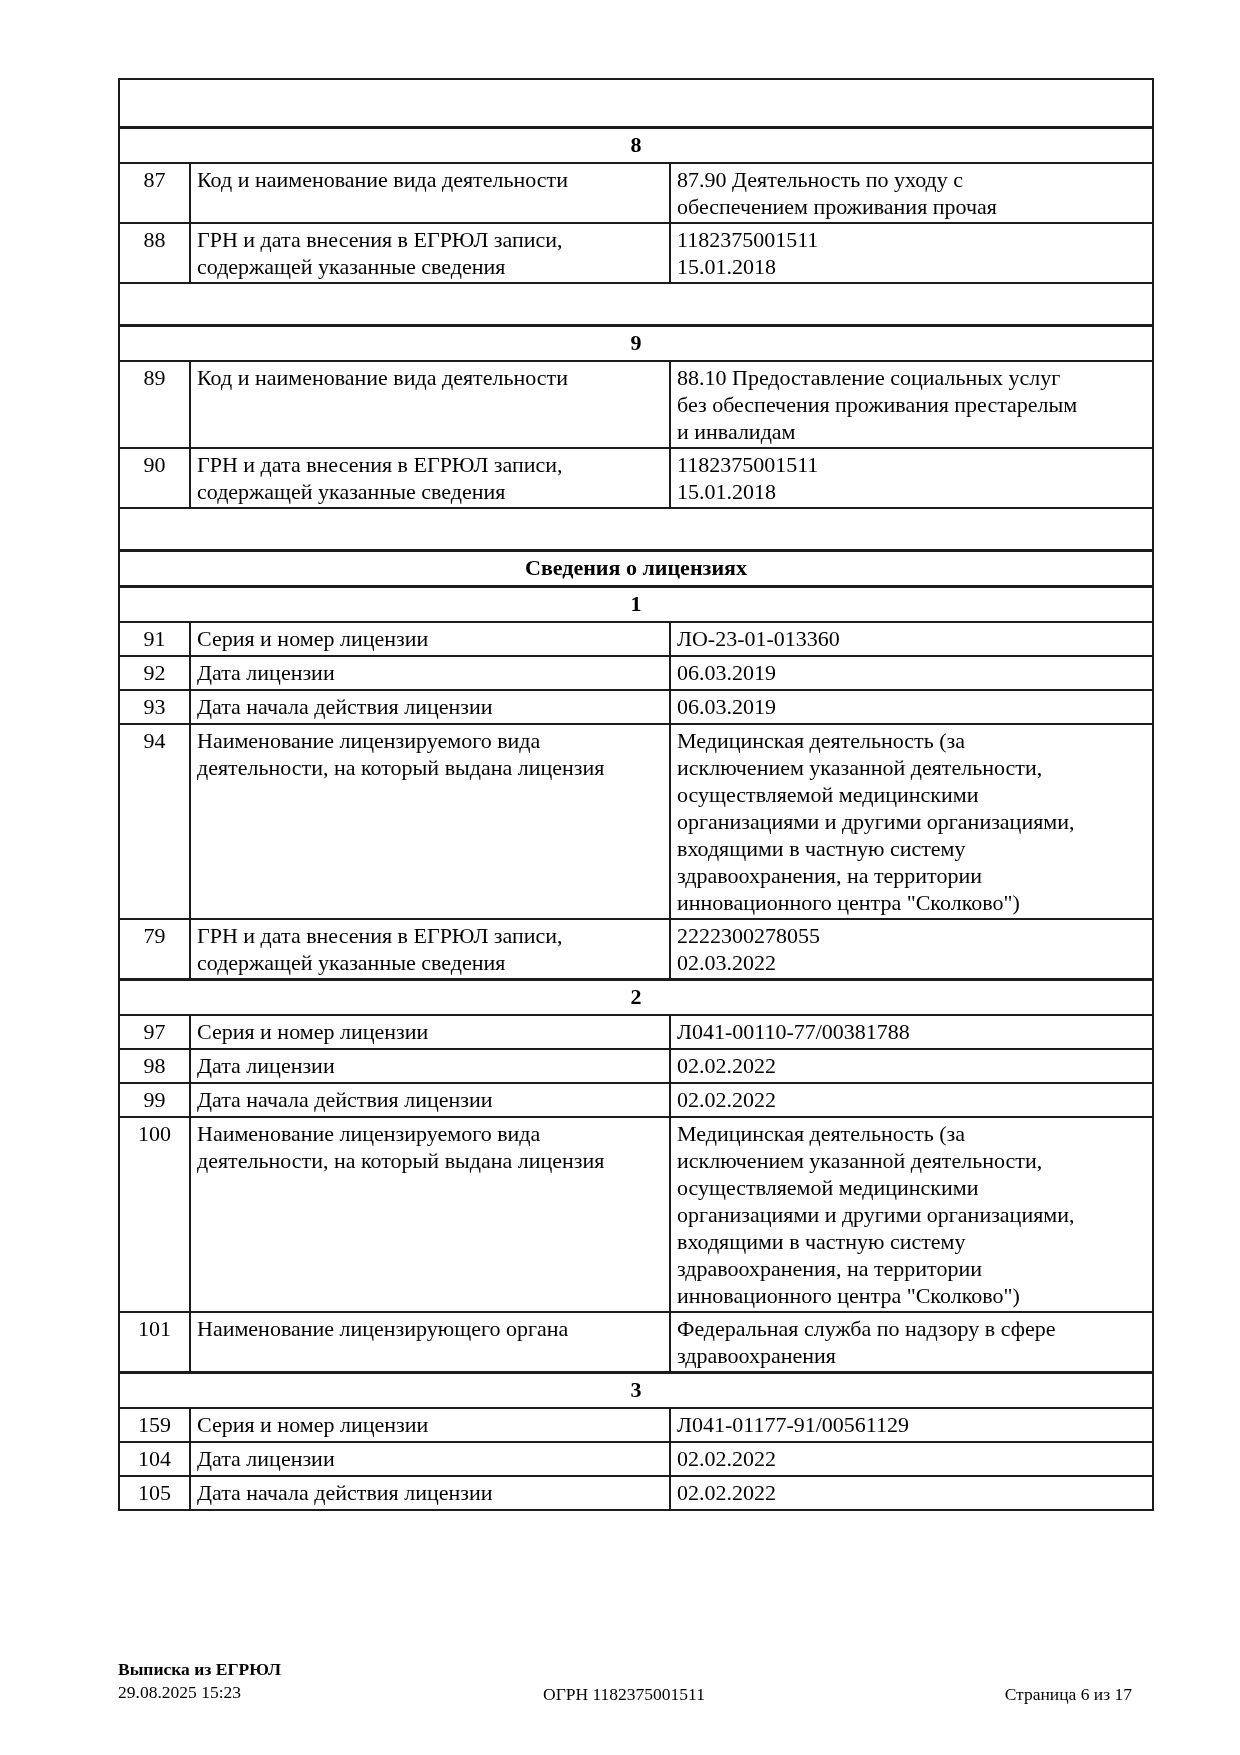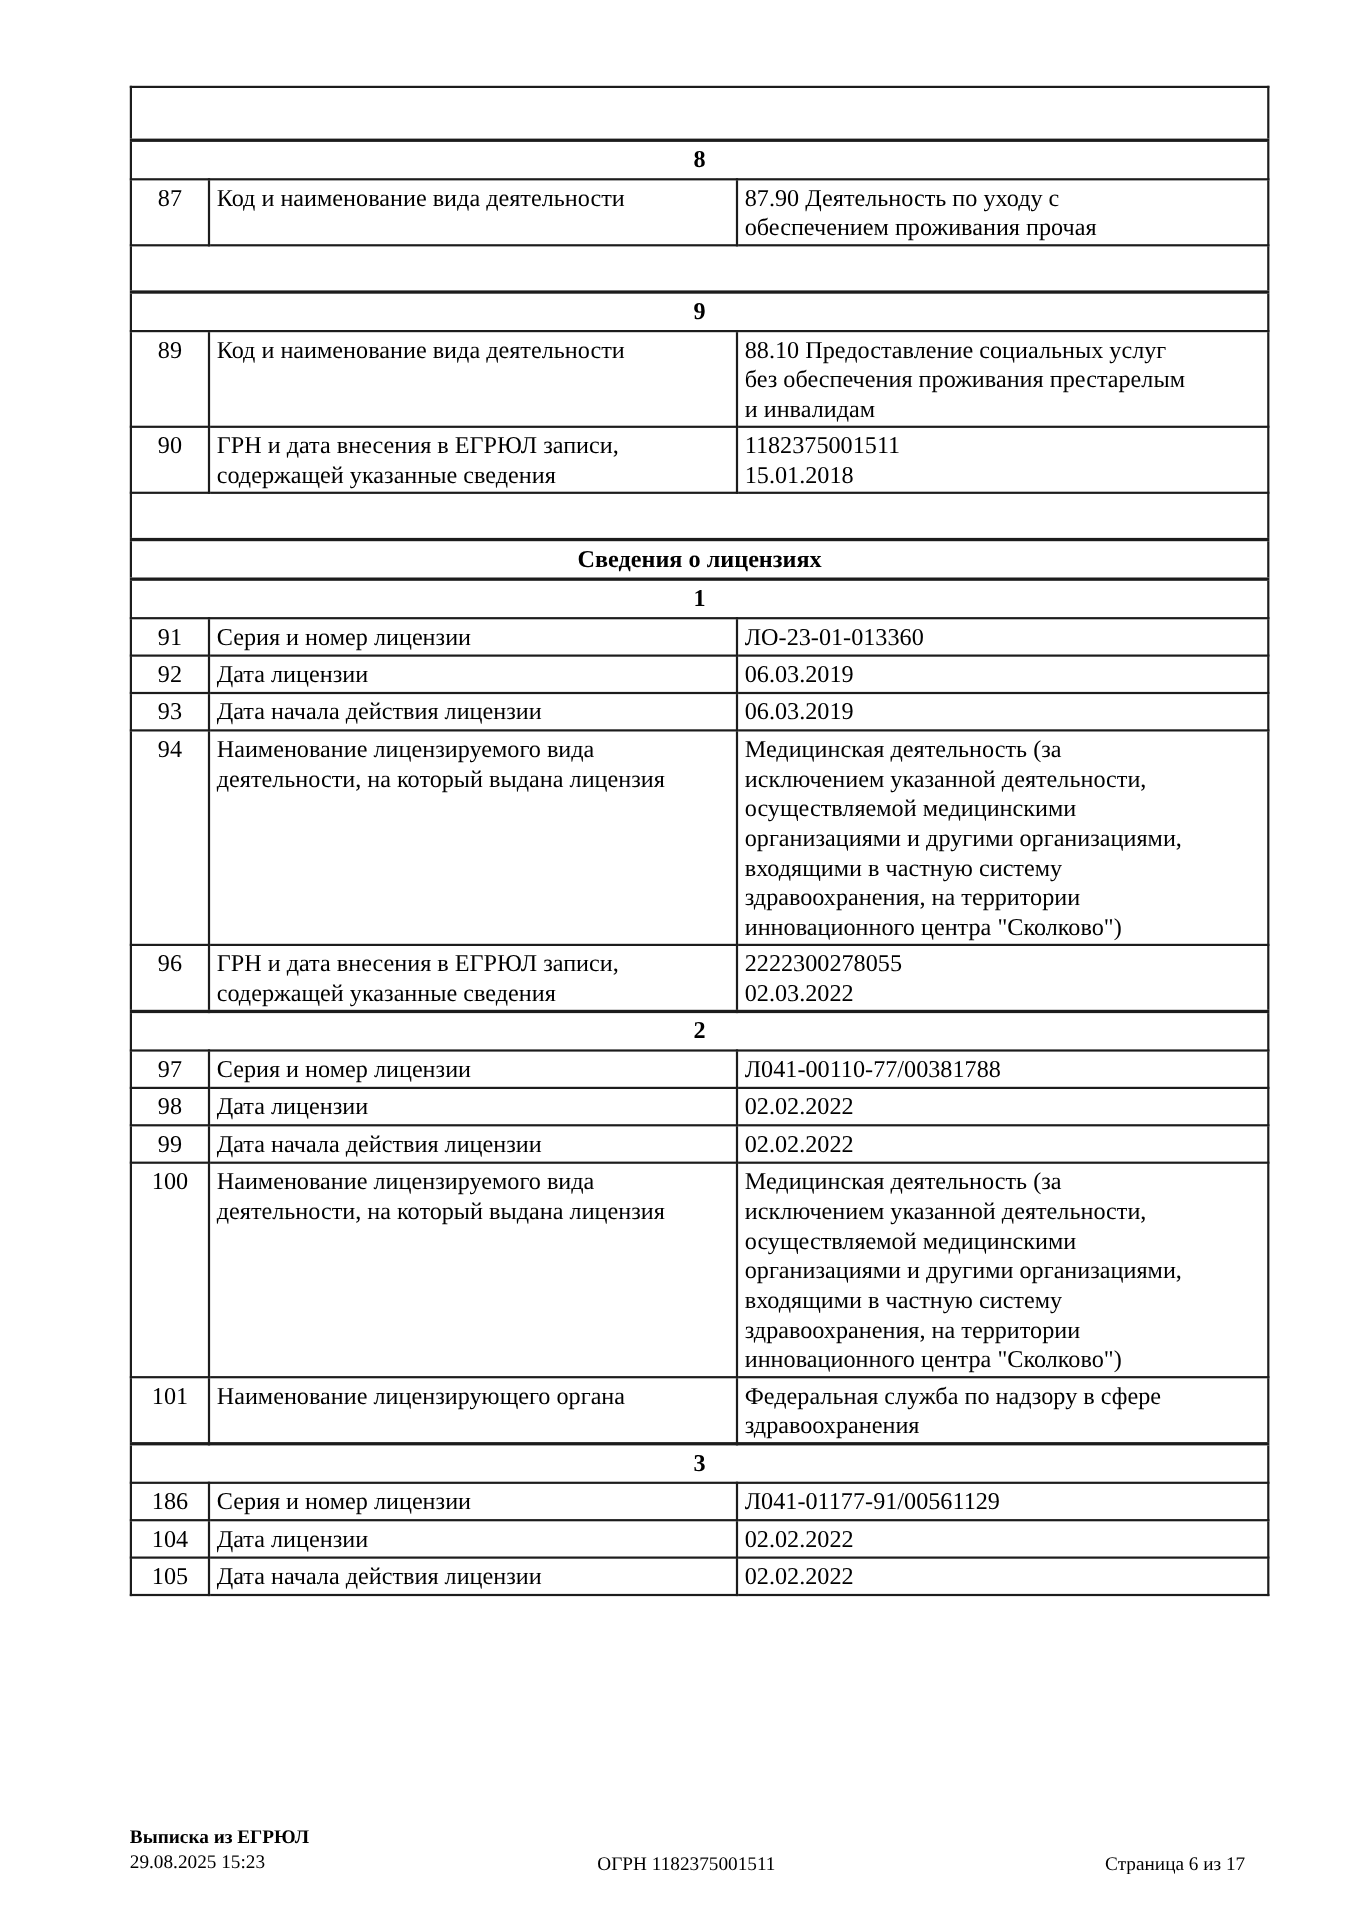--- a/index.html
+++ b/index.html
@@ -96,20 +96,27 @@
           <td colspan="3"></td>
         </tr>
         <tr class="section">
           <td colspan="3">8</td>
         </tr>
         <tr class="data">
           <td class="num">87</td>
           <td class="label">Код и наименование вида деятельности</td>
           <td class="value">87.90 Деятельность по уходу с
 обеспечением проживания прочая</td>
+        </tr>
+        <tr class="data">
+          <td class="num">88</td>
+          <td class="label">ГРН и дата внесения в ЕГРЮЛ записи,
+содержащей указанные сведения</td>
+          <td class="value">1182375001511
+15.01.2018</td>
         </tr>
         <tr class="spacer">
           <td colspan="3"></td>
         </tr>
         <tr class="section">
           <td colspan="3">9</td>
         </tr>
         <tr class="data">
           <td class="num">89</td>
           <td class="label">Код и наименование вида деятельности</td>
@@ -154,21 +161,21 @@
 деятельности, на который выдана лицензия</td>
           <td class="value">Медицинская деятельность (за
 исключением указанной деятельности,
 осуществляемой медицинскими
 организациями и другими организациями,
 входящими в частную систему
 здравоохранения, на территории
 инновационного центра "Сколково")</td>
         </tr>
         <tr class="data">
-          <td class="num">96</td>
+          <td class="num">79</td>
           <td class="label">ГРН и дата внесения в ЕГРЮЛ записи,
 содержащей указанные сведения</td>
           <td class="value">2222300278055
 02.03.2022</td>
         </tr>
         <tr class="section">
           <td colspan="3">2</td>
         </tr>
         <tr class="data">
           <td class="num">97</td>
@@ -200,21 +207,21 @@
         <tr class="data">
           <td class="num">101</td>
           <td class="label">Наименование лицензирующего органа</td>
           <td class="value">Федеральная служба по надзору в сфере
 здравоохранения</td>
         </tr>
         <tr class="section">
           <td colspan="3">3</td>
         </tr>
         <tr class="data">
-          <td class="num">186</td>
+          <td class="num">159</td>
           <td class="label">Серия и номер лицензии</td>
           <td class="value">Л041-01177-91/00561129</td>
         </tr>
         <tr class="data">
           <td class="num">104</td>
           <td class="label">Дата лицензии</td>
           <td class="value">02.02.2022</td>
         </tr>
         <tr class="data">
           <td class="num">105</td>

